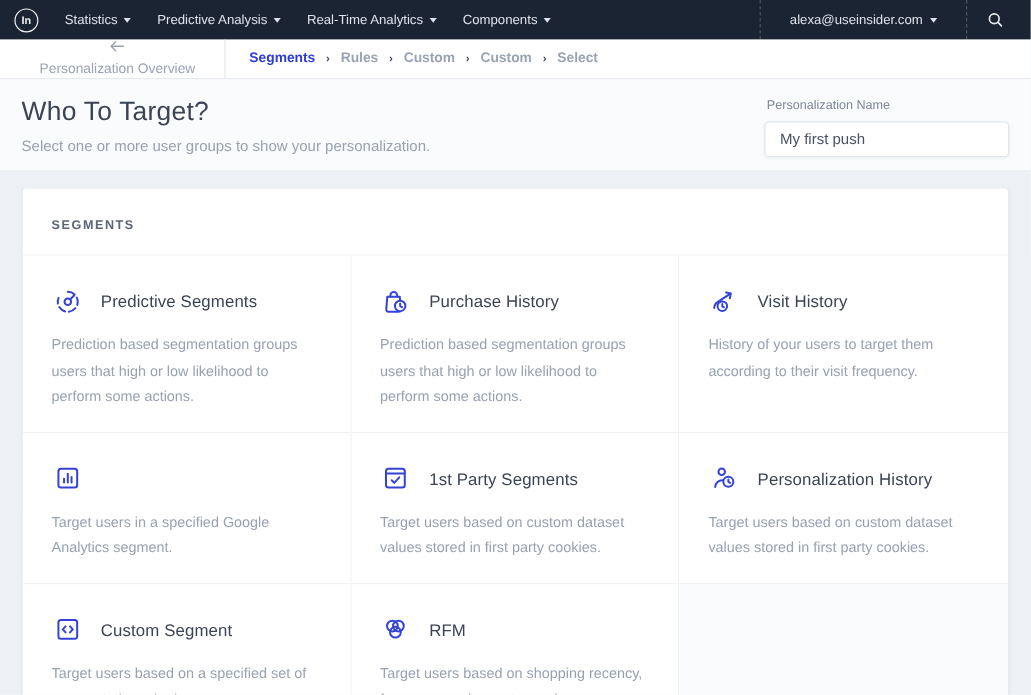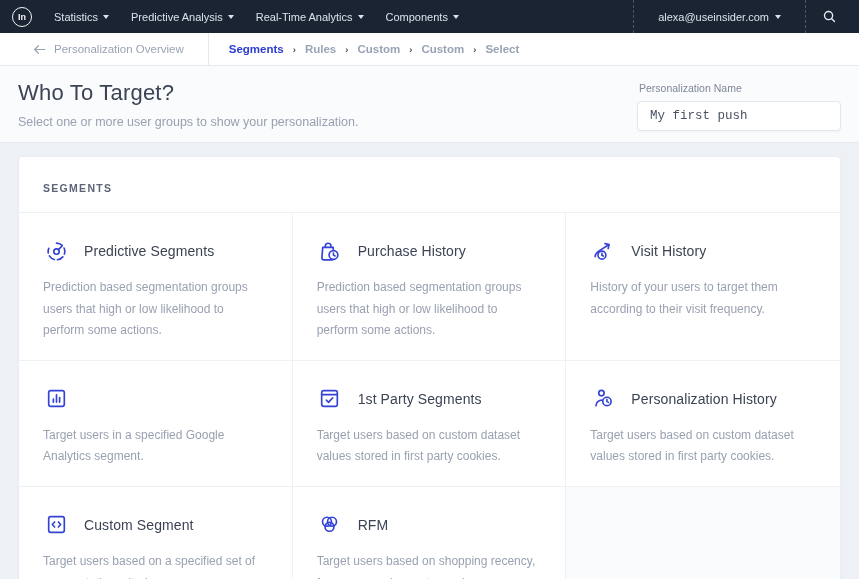--- a/index.html
+++ b/index.html
@@ -44,38 +44,39 @@
 
   
   .crumb-bar {
     height:33px; background:#fff; display:flex; align-items:stretch;
     border-bottom:1px solid #e6eaef;
   }
   .crumb-back {
     display:flex; align-items:center; gap:8px; color:#9aa3b4; font-size:11.5px;
     padding:0 24px 0 33px; border-right:1px solid #e6eaef; cursor:pointer;
     white-space:nowrap;
+    flex-direction:column;
   }
   .crumb-steps { display:flex; align-items:center; gap:9px; padding-left:20px; }
   .step { font-size:11.5px; color:#9aa3b4; cursor:pointer; white-space:nowrap;font-weight:bold; }
   .step.active { color:#2c3cd3; font-weight:bold; }
   .step-sep { font-size:9.5px; color:#434c5e; font-weight:bold; }
 
   
   .head-band {
     height:77px; background:#fafbfc; border-bottom:1px solid #e6eaef;
     display:flex; justify-content:space-between; padding:14px 18px 0 18px;
   }
   .page-title { font-size:22px; font-weight:500; color:#3b4354; letter-spacing:0.2px; }
   .page-subtitle { font-size:12.5px; color:#99a1b1; margin-top:9px; }
   .name-box { width:204px; padding-top:2px; }
   .name-label { font-size:10.5px; color:#7e8698; margin-bottom:7px; margin-left:2px; }
   .name-input {
     width:204px; height:30px; background:#fff; border:1px solid #e2e6ee;
-    border-radius:4px; font-family:Liberation Mono, monospace;
+    border-radius:4px; font-family:Liberation Sans, sans-serif;
     font-size:12.5px; color:#4a5164; padding:0 12px;
     box-shadow:0 1px 2px rgba(40,50,80,0.05); outline:none;
   }
 
   
   .card {
     margin:13px 18px 0 18px; background:#fff; border-radius:4px;
     border:1px solid #e9ecf1; box-shadow:0 1px 2px rgba(40,50,80,0.04);
     overflow:hidden;
   }

